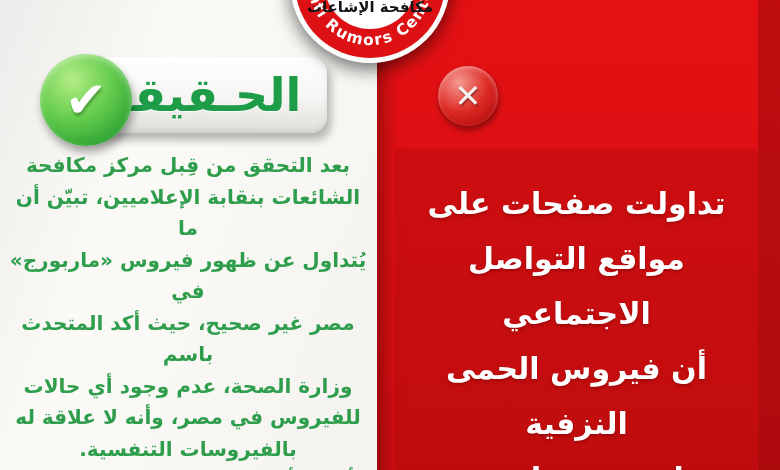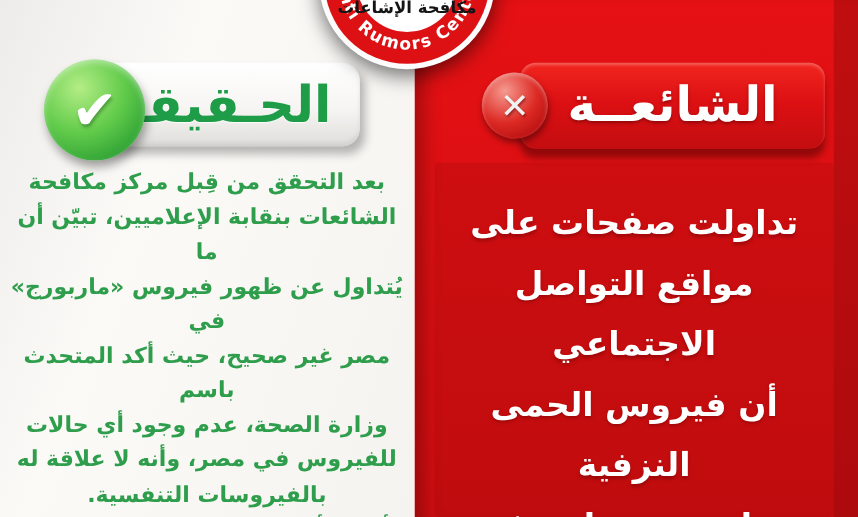--- a/index.html
+++ b/index.html
@@ -113,23 +113,20 @@
 للفيروس في مصر، وأنه لا علاقة له
 بالفيروسات التنفسية.
 وأوضح أن الفيروس موجود فقط في
 بعض الدول الإفريقية، واحتمالية انتقاله
 لمصر منخفضة جدًا، كما أنه ينتقل عبر</p>
   </section>
 
   <section class="panel-right"></section>
   <div class="rumor-inner"></div>
   <div class="right-stripe"></div>
-  <div class="rumor-btn">
-    <span class="rumor-title">الشائعــة</span>
-  </div>
   <div class="x-circle">
     <span class="x-glyph">✕</span>
   </div>
   <p class="rumor-body">تداولت صفحات على
 مواقع التواصل الاجتماعي
 أن فيروس الحمى النزفية
 «ماربورج» ظهر في مصر
 وانتشر بين المواطنين.</p>
 
   <svg class="badge" width="180" height="180" viewBox="0 0 180 180">

